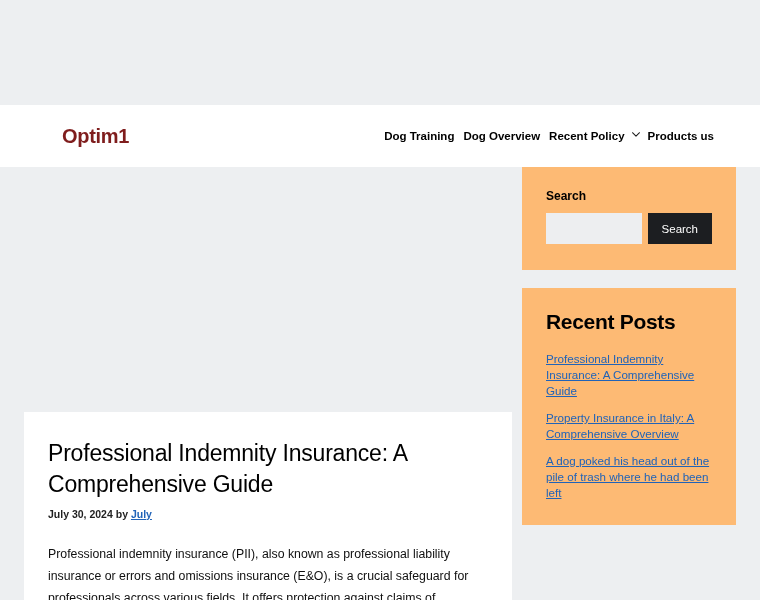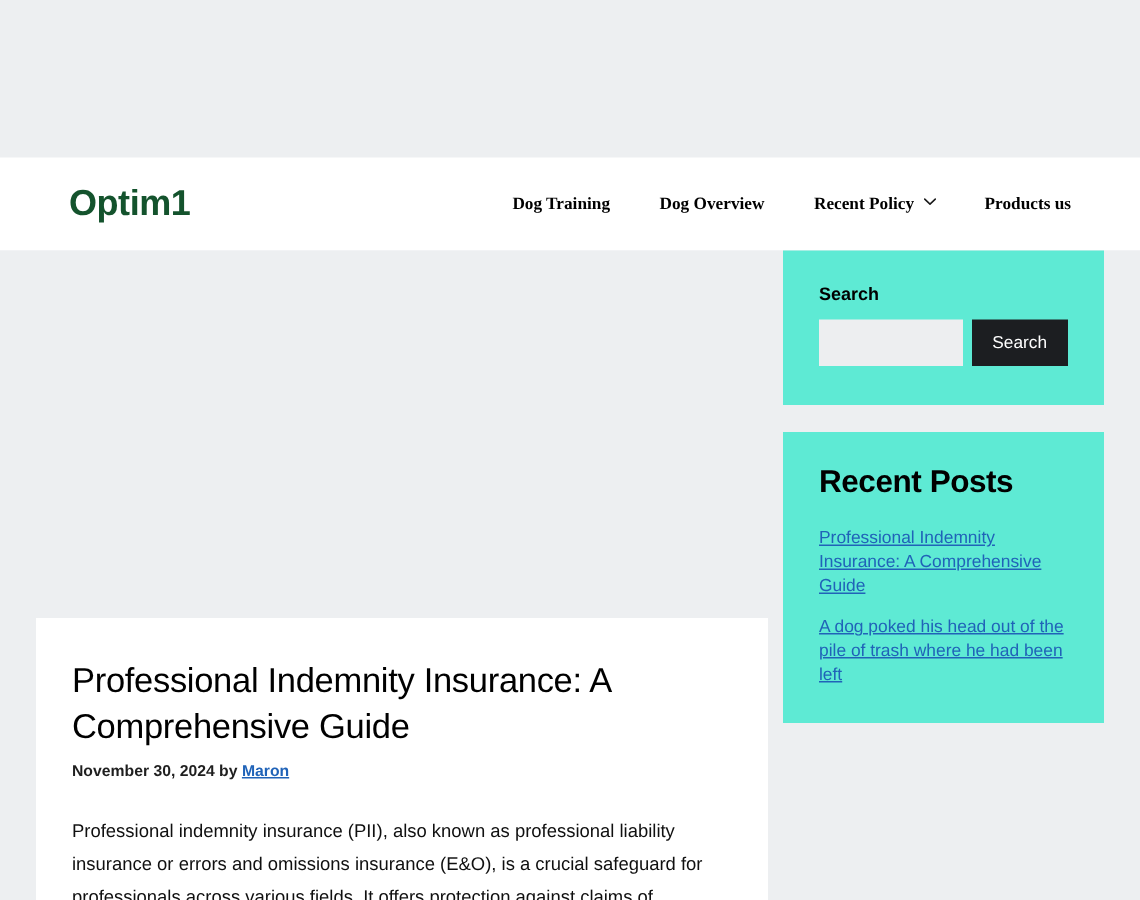--- a/index.html
+++ b/index.html
@@ -29,32 +29,32 @@
     width: 760px;
     height: 62px;
     background: #ffffff;
     display: flex;
     align-items: center;
     justify-content: space-between;
     padding: 0 46px 0 46px;
   }
 
   .site-logo {
-    font-size: 24px;
+    font-size: 20px;
     font-weight: bold;
     letter-spacing: -0.3px;
-    color: #14532d;
+    color: #7f1d1d;
     line-height: 1;
+    margin-left: 16px;
   }
 
   .main-nav {
     display: flex;
     align-items: flex-start;
-    gap: 33px;
-    font-family: Liberation Serif, serif;
+    gap: 9px;
   }
 
   .nav-item {
     font-size: 11.5px;
     font-weight: bold;
     color: #000000;
     text-decoration: none;
     white-space: nowrap;
     display: flex;
     align-items: center;
@@ -122,21 +122,21 @@
 
   
   .sidebar-col {
     position: absolute;
     left: 522px;
     top: 0;
     width: 214px;
   }
 
   .widget {
-    background: #5eead4;
+    background: #fdba74;
     padding: 22px 24px 24px 24px;
     margin-bottom: 18px;
   }
 
   .widget-search { padding: 22px 24px 26px 24px; }
 
   .widget-title-sm {
     font-size: 12px;
     font-weight: bold;
     color: #000000;
@@ -229,23 +229,23 @@
 </header>
 
 <div class="page-wrap">
 
   <main class="content-col">
 
     <article class="article-card">
       <h1 class="article-title">Professional Indemnity Insurance: A Comprehensive Guide</h1>
 
       <div class="entry-meta">
-        <span>November 30, 2024</span>
+        <span>July 30, 2024</span>
         <span>by</span>
-        <a>Maron</a>
+        <a>July</a>
       </div>
 
       <p class="entry-excerpt">
         <span>Professional indemnity insurance (PII), also known as professional liability insurance or errors and omissions insurance (E&amp;O), is a crucial safeguard for professionals across various fields. It offers protection against claims of negligence, errors, or omissions made by clients who suffer a loss or damage due to the services provided. This comprehensive guide delves into the … </span>
       </p>
 
     </article>
 
   </main>
 
@@ -259,19 +259,22 @@
       </div>
     </section>
 
     <section class="widget widget-recent">
       <h2 class="widget-title-lg">Recent Posts</h2>
       <ul class="recent-list">
         <li>
           <a>Professional Indemnity Insurance: A Comprehensive Guide</a>
         </li>
         <li>
+          <a>Property Insurance in Italy: A Comprehensive Overview</a>
+        </li>
+        <li>
           <a>A dog poked his head out of the pile of trash where he had been left</a>
         </li>
       </ul>
     </section>
 
   </aside>
 </div>
 
 </body></html>

